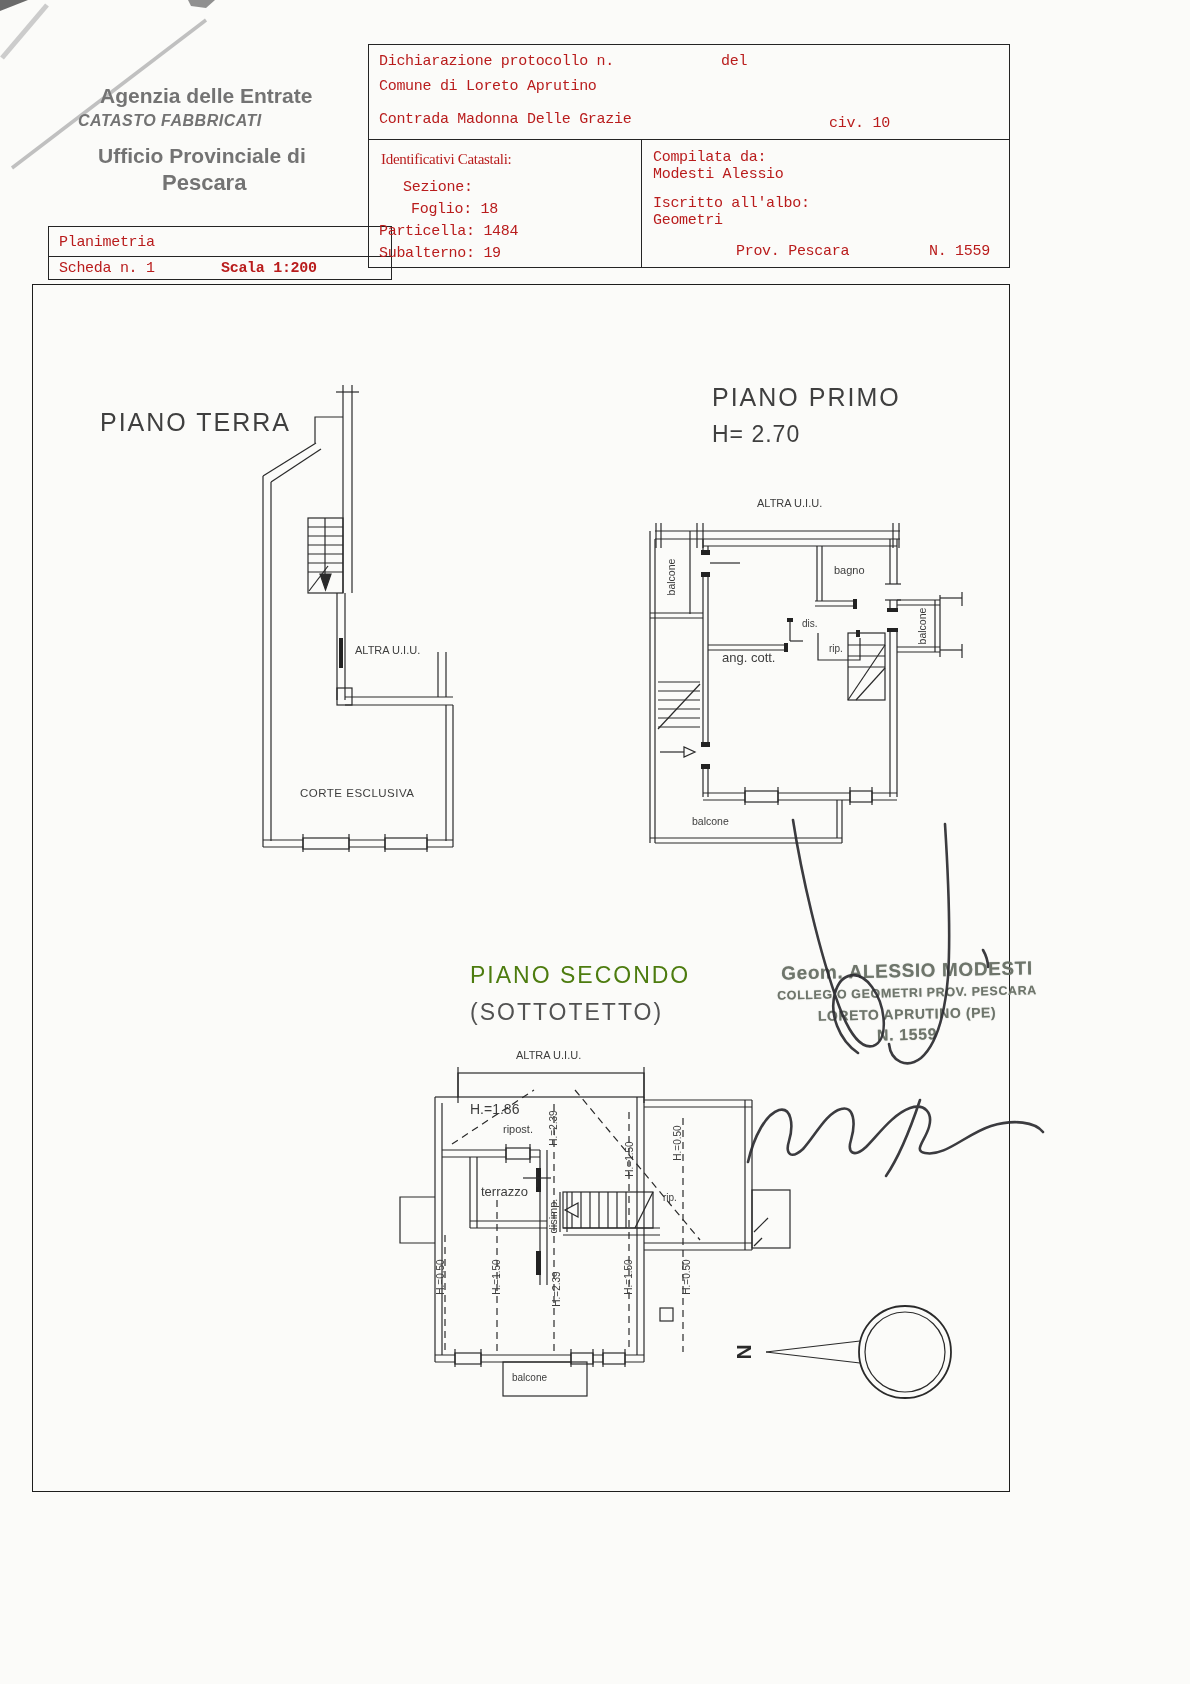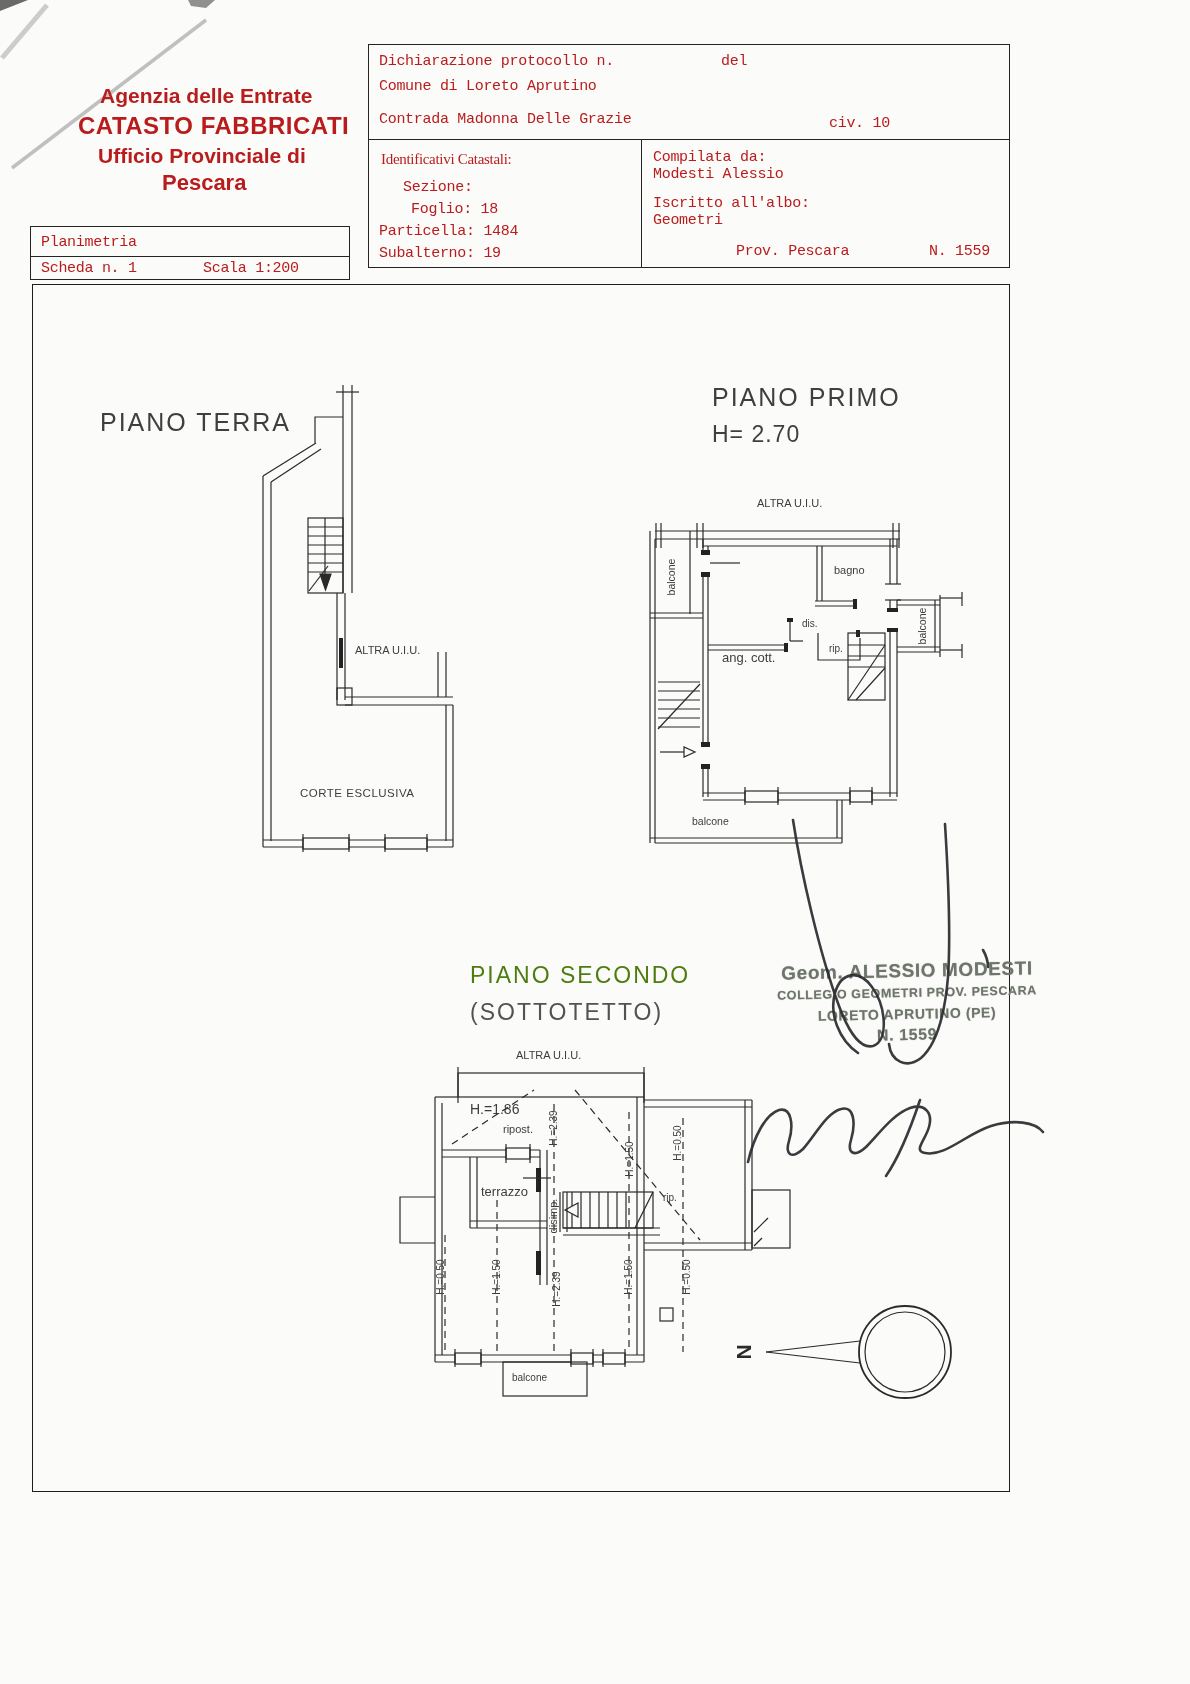--- a/index.html
+++ b/index.html
@@ -8,21 +8,21 @@
   .abs{position:absolute;}
   svg{position:absolute;left:0;top:0;}
   
   .mono{position:absolute;font-family:"Liberation Mono","DejaVu Sans Mono",monospace;
         font-size:15px;color:#b91c1c;white-space:nowrap;letter-spacing:-0.3px;}
   
   .lbl{position:absolute;font-family:"Liberation Sans",sans-serif;color:#3d3d3d;white-space:nowrap;}
   .vlabel{position:absolute;font-family:"Liberation Sans",sans-serif;color:#3d3d3d;white-space:nowrap;
           transform:translate(-50%,-50%) rotate(-90deg);}
   .plan-title{position:absolute;font-size:25px;letter-spacing:2px;color:#3f3f3f;white-space:nowrap;}
-  .hdr{position:absolute;font-weight:bold;color:#b91c1c;white-space:nowrap;}
+  .hdr{position:absolute;font-weight:bold;color:#737373;white-space:nowrap;}
   .box{position:absolute;border:1.6px solid #242424;background:transparent;}
   .stamp-line{position:absolute;font-weight:bold;color:#6e756b;white-space:nowrap;text-align:center;
               width:270px;left:772px;letter-spacing:0.6px;text-shadow:0 0 1px rgba(110,117,107,.55);
               transform:rotate(-1.2deg);}
 </style>
 </head>
 <body>
 
 <div class="page">
 
@@ -269,30 +269,30 @@
         <circle cx="905" cy="1352" r="46" stroke-width="1.8"></circle>
         <circle cx="905" cy="1352" r="40"></circle>
         <line x1="766" y1="1352" x2="860" y2="1341"></line>
         <line x1="766" y1="1352" x2="860" y2="1363"></line>
       </g>
     </g>
   </svg>
 
   <div>
     <span class="hdr" style="left:100px;top:84px;font-size:21px;">Agenzia delle Entrate</span>
-    <span class="hdr" style="left:78px;top:112px;font-size:24px;letter-spacing:.5px;">CATASTO FABBRICATI</span>
+    <span class="hdr" style="left:78px;top:112px;font-size:16px;letter-spacing:.5px;font-style:italic;">CATASTO FABBRICATI</span>
     <span class="hdr" style="left:98px;top:144px;font-size:21px;">Ufficio Provinciale di</span>
     <span class="hdr" style="left:162px;top:170px;font-size:22px;">Pescara</span>
   </div>
 
-  <div class="box" style="left:30px;top:226px;width:318px;height:52px;">
+  <div class="box" style="left:48px;top:226px;width:318px;height:52px;padding-left:24px;">
     <div style="position:absolute;left:0;top:29px;width:100%;border-top:1.6px solid #242424;"></div>
     <span class="mono" style="left:10px;top:7px;">Planimetria</span>
     <span class="mono" style="left:10px;top:33px;">Scheda n. 1</span>
-    <span class="mono" style="left:172px;top:33px;">Scala 1:200</span>
+    <span class="mono" style="left:172px;top:33px;font-weight:bold;">Scala 1:200</span>
   </div>
 
   <div class="box" style="left:368px;top:44px;width:640px;height:222px;">
     <div style="position:absolute;left:0;top:94px;width:100%;border-top:1.6px solid #242424;"></div>
     <div style="position:absolute;left:272px;top:94px;height:128px;border-left:1.6px solid #242424;"></div>
 
     <span class="mono" style="left:10px;top:8px;">Dichiarazione protocollo n.</span>
     <span class="mono" style="left:352px;top:8px;">del</span>
     <span class="mono" style="left:10px;top:33px;">Comune di Loreto Aprutino</span>
     <span class="mono" style="left:10px;top:66px;">Contrada Madonna Delle Grazie</span>

